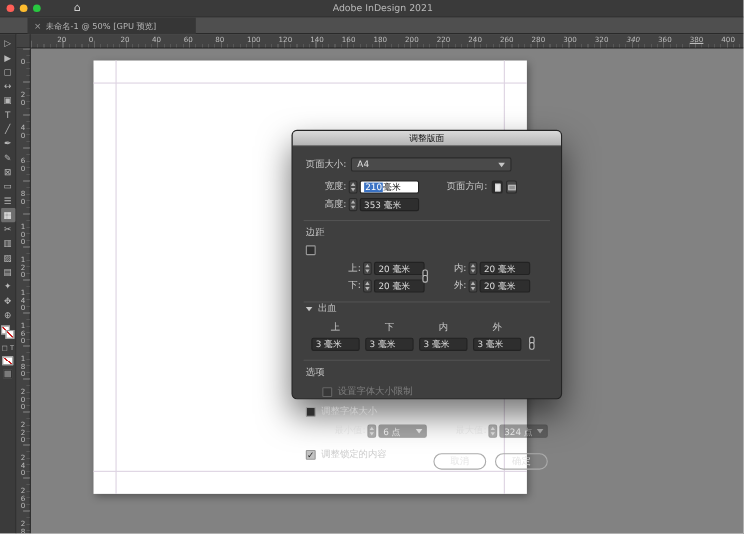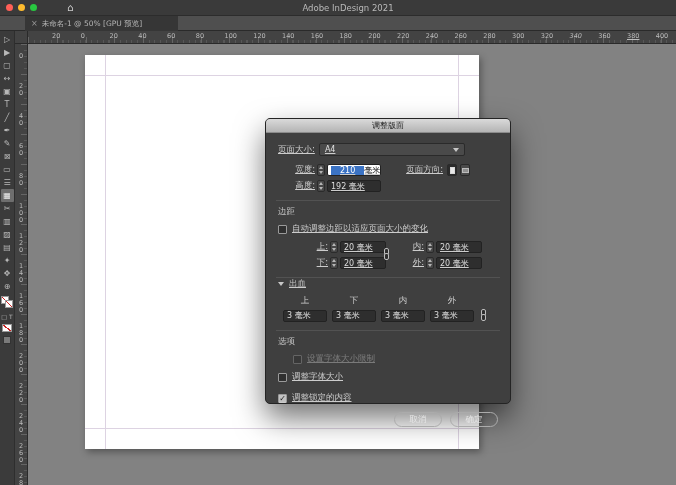--- a/index.html
+++ b/index.html
@@ -43,31 +43,31 @@
   .pair { display:flex; gap:2px; color:#b8b8b8; font-size:6px; margin:2px 0; }
   .noneSw { width:10px; height:8px; border:1px solid #999; background:linear-gradient(to top right,transparent 44%,#cc2222 44% 56%,transparent 56%),#fff; margin:2px 0; }
   .scrMode { width:8px; height:8px; background:#7a7a7a; border:1px solid #333; margin:2px 0; }
 
   
   .page { position:absolute; left:85px; top:55px; width:394px; height:394px; background:#fff; box-shadow:2px 3px 7px rgba(0,0,0,.35); }
   .guide { position:absolute; background:#ddd3e2; }
   .guide.v { width:1px; top:0; bottom:0; } .guide.h { height:1px; left:0; right:0; }
 
   
-  .dialog { position:absolute; left:265px; top:118px; width:246px; height:286px; background:#3f3f3f; border:1px solid #242424; border-radius:5px; box-shadow:0 14px 30px rgba(0,0,0,.55); font-size:8.5px; color:#cccccc; }
+  .dialog { position:absolute; left:265px; top:118px; width:246px; height:245px; background:#3f3f3f; border:1px solid #242424; border-radius:5px; box-shadow:0 14px 30px rgba(0,0,0,.55); font-size:8.5px; color:#cccccc; }
   .dlg-title { height:14px; background:linear-gradient(#dadada,#b4b4b4); border-bottom:1px solid #8b8b8b; border-radius:4px 4px 0 0; display:flex; align-items:center; justify-content:center; color:#1c1c1c; font-size:8px; }
   .dlg-body { position:relative; height:304px; padding:6px 12px 0; }
-  .row { display:flex; align-items:center;text-decoration:underline; }
+  .row { display:flex; align-items:center; }
   .lab { white-space:nowrap; }
   .stepper { width:8px; height:12px; background:#474747; border:1px solid #2b2b2b; border-radius:2px; display:flex; flex-direction:column; align-items:center; justify-content:center; gap:2px; margin:0 2px; flex:none; }
   .stepper i { width:0; height:0; border-left:2px solid transparent; border-right:2px solid transparent; }
   .stepper .up { border-bottom:3px solid #b5b5b5; } .stepper .dn { border-top:3px solid #b5b5b5; }
   .field { height:12px; background:#2e2e2e; border:1px solid #222; border-radius:2px; color:#ddd; padding:0 3px; display:flex; align-items:center; font-size:8px; white-space:nowrap; overflow:hidden; }
   .field.white { background:#fff; color:#141414; }
-  .field.white .sel { background:#3b73c4; color:#fff; padding:0 9px; }
+  .field.white .sel { background:#3b73c4; color:#fff; padding:0 1px; }
   .dropdown { width:146px; height:13px; background:#4a4a4a; border:1px solid #2a2a2a; border-radius:2px; display:flex; align-items:center; justify-content:space-between; padding:0 5px; color:#e0e0e0; font-size:8px; }
   .chev { width:0; height:0; border-left:3px solid transparent; border-right:3px solid transparent; border-top:4px solid #c7c7c7; }
   .sep { height:1px; background:#525252; margin:8px -2px 0; }
   .secLab { color:#c4c4c4; }
   .cb { width:9px; height:9px; background:#2f2f2f; border:1px solid #9a9a9a; border-radius:1px; margin-right:5px; flex:none; display:flex; align-items:center; justify-content:center; font-size:8px; color:#1d1d1d; }
   .cb.on { background:#c2c2c2; }
   .disabled { opacity:.42; }
   .chain { position:absolute; width:9px; height:15px; display:flex; flex-direction:column; align-items:center; }
   .chain i { width:5px; height:7px; border:1px solid #bdbdbd; border-radius:2px; background:#2e2e2e; }
   .chain i + i { margin-top:-2px; }
@@ -223,31 +223,30 @@
         </div>
       </div>
 
       <div class="row" style="margin-top:4px">
         <span class="lab" style="margin-left:13px;width:24px;text-align:right">高度:</span>
         <div class="stepper">
             <i class="up"></i>
             <i class="dn"></i>
           </div>
         <div class="field" style="width:54px">
-            <span>192 毫米</span>
+            <span>353 毫米</span>
           </div>
       </div>
 
       <div class="sep"></div>
 
       <div class="secLab" style="margin-top:5px">边距</div>
 
       <div class="row" style="margin-top:5px">
         <div class="cb"></div>
-        <span class="lab">自动调整边距以适应页面大小的变化</span>
       </div>
 
       <div style="position:relative;margin-top:6px">
         <div class="row">
           <span class="lab" style="margin-left:36px;width:14px;text-align:right">上:</span>
           <div class="stepper">
               <i class="up"></i>
               <i class="dn"></i>
             </div>
           <div class="field" style="width:46px">
@@ -325,20 +324,40 @@
       <div class="row disabled" style="margin-top:5px;margin-left:15px">
         <div class="cb"></div>
         <span class="lab">设置字体大小限制</span>
       </div>
 
       <div class="row" style="margin-top:6px">
         <div class="cb"></div>
         <span class="lab">调整字体大小</span>
       </div>
 
+      <div class="row disabled" style="margin-top:6px">
+        <span class="lab" style="margin-left:26px">最小值:</span>
+        <div class="stepper">
+            <i class="up"></i>
+            <i class="dn"></i>
+          </div>
+        <div class="field" style="width:44px;justify-content:space-between">
+          <span>6 点</span>
+            <span class="chev"></span>
+        </div>
+        <span class="lab" style="margin-left:26px">最大值:</span>
+        <div class="stepper">
+            <i class="up"></i>
+            <i class="dn"></i>
+          </div>
+        <div class="field" style="width:44px;justify-content:space-between">
+          <span>324 点</span>
+            <span class="chev"></span>
+        </div>
+      </div>
 
       <div class="row" style="margin-top:9px">
         <div class="cb on">✓</div>
         <span class="lab">调整锁定的内容</span>
       </div>
 
       <div class="btns">
         <button class="pill">取消</button>
         <button class="pill">确定</button>
       </div>

